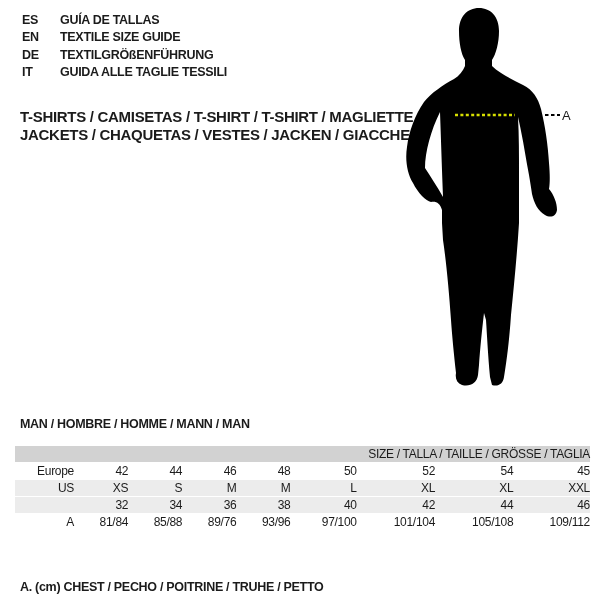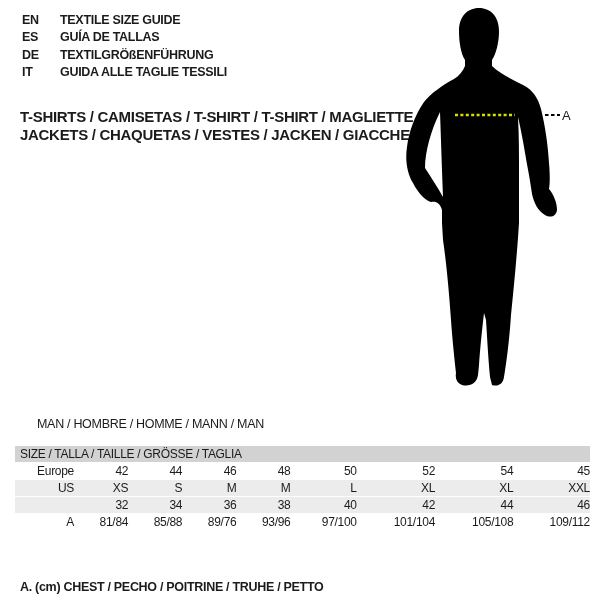--- a/index.html
+++ b/index.html
@@ -17,49 +17,49 @@
   
   .lang-block{position:absolute;left:22px;top:12px;}
   .lang-row{display:flex;line-height:17.4px;font-weight:bold;font-size:12.5px;}
   .lang-code{width:38px;flex:0 0 38px;}
   
   .cat-block{position:absolute;left:20px;top:108px;font-weight:bold;font-size:15px;line-height:18px;}
   
   .figure-wrap{position:absolute;left:398px;top:5px;width:175px;height:385px;}
   .chest-dash{stroke:var(--dash-color);}
   
-  .section-title{position:absolute;left:37px;top:417px;font-weight:normal;font-size:12.5px;}
+  .section-title{position:absolute;left:20px;top:417px;font-weight:bold;font-size:12.5px;}
   
   table.size-table{
     position:absolute;left:15px;top:446px;width:575px;
     border-collapse:separate;border-spacing:0;font-size:12px;letter-spacing:-0.3px;
   }
   table.size-table td{
     height:16px;padding:0;text-align:right;vertical-align:middle;
     border-bottom:1px solid #ffffff;white-space:nowrap;
   }
   table.size-table td.lbl{width:54px;text-align:right;padding-left:5px;}
   table.size-table tr.head td{
-    background:var(--header-bg);text-align:left;padding-left:5px;margin-top:34px;
+    background:var(--header-bg);text-align:right;padding-left:5px;margin-top:34px;
   }
   table.size-table tr.shade td{background:var(--shade);}
   
   .footnote{position:absolute;left:20px;top:580px;font-weight:bold;font-size:12.5px;}
 </style>
 </head>
 <body>
 
 <div class="lang-block">
   <div class="lang-row">
+    <span class="lang-code">ES</span>
+    <span class="lang-text">GUÍA DE TALLAS</span>
+  </div>
+  <div class="lang-row">
     <span class="lang-code">EN</span>
     <span class="lang-text">TEXTILE SIZE GUIDE</span>
-  </div>
-  <div class="lang-row">
-    <span class="lang-code">ES</span>
-    <span class="lang-text">GUÍA DE TALLAS</span>
   </div>
   <div class="lang-row">
     <span class="lang-code">DE</span>
     <span class="lang-text">TEXTILGRÖßENFÜHRUNG</span>
   </div>
   <div class="lang-row">
     <span class="lang-code">IT</span>
     <span class="lang-text">GUIDA ALLE TAGLIE TESSILI</span>
   </div>
 </div>

